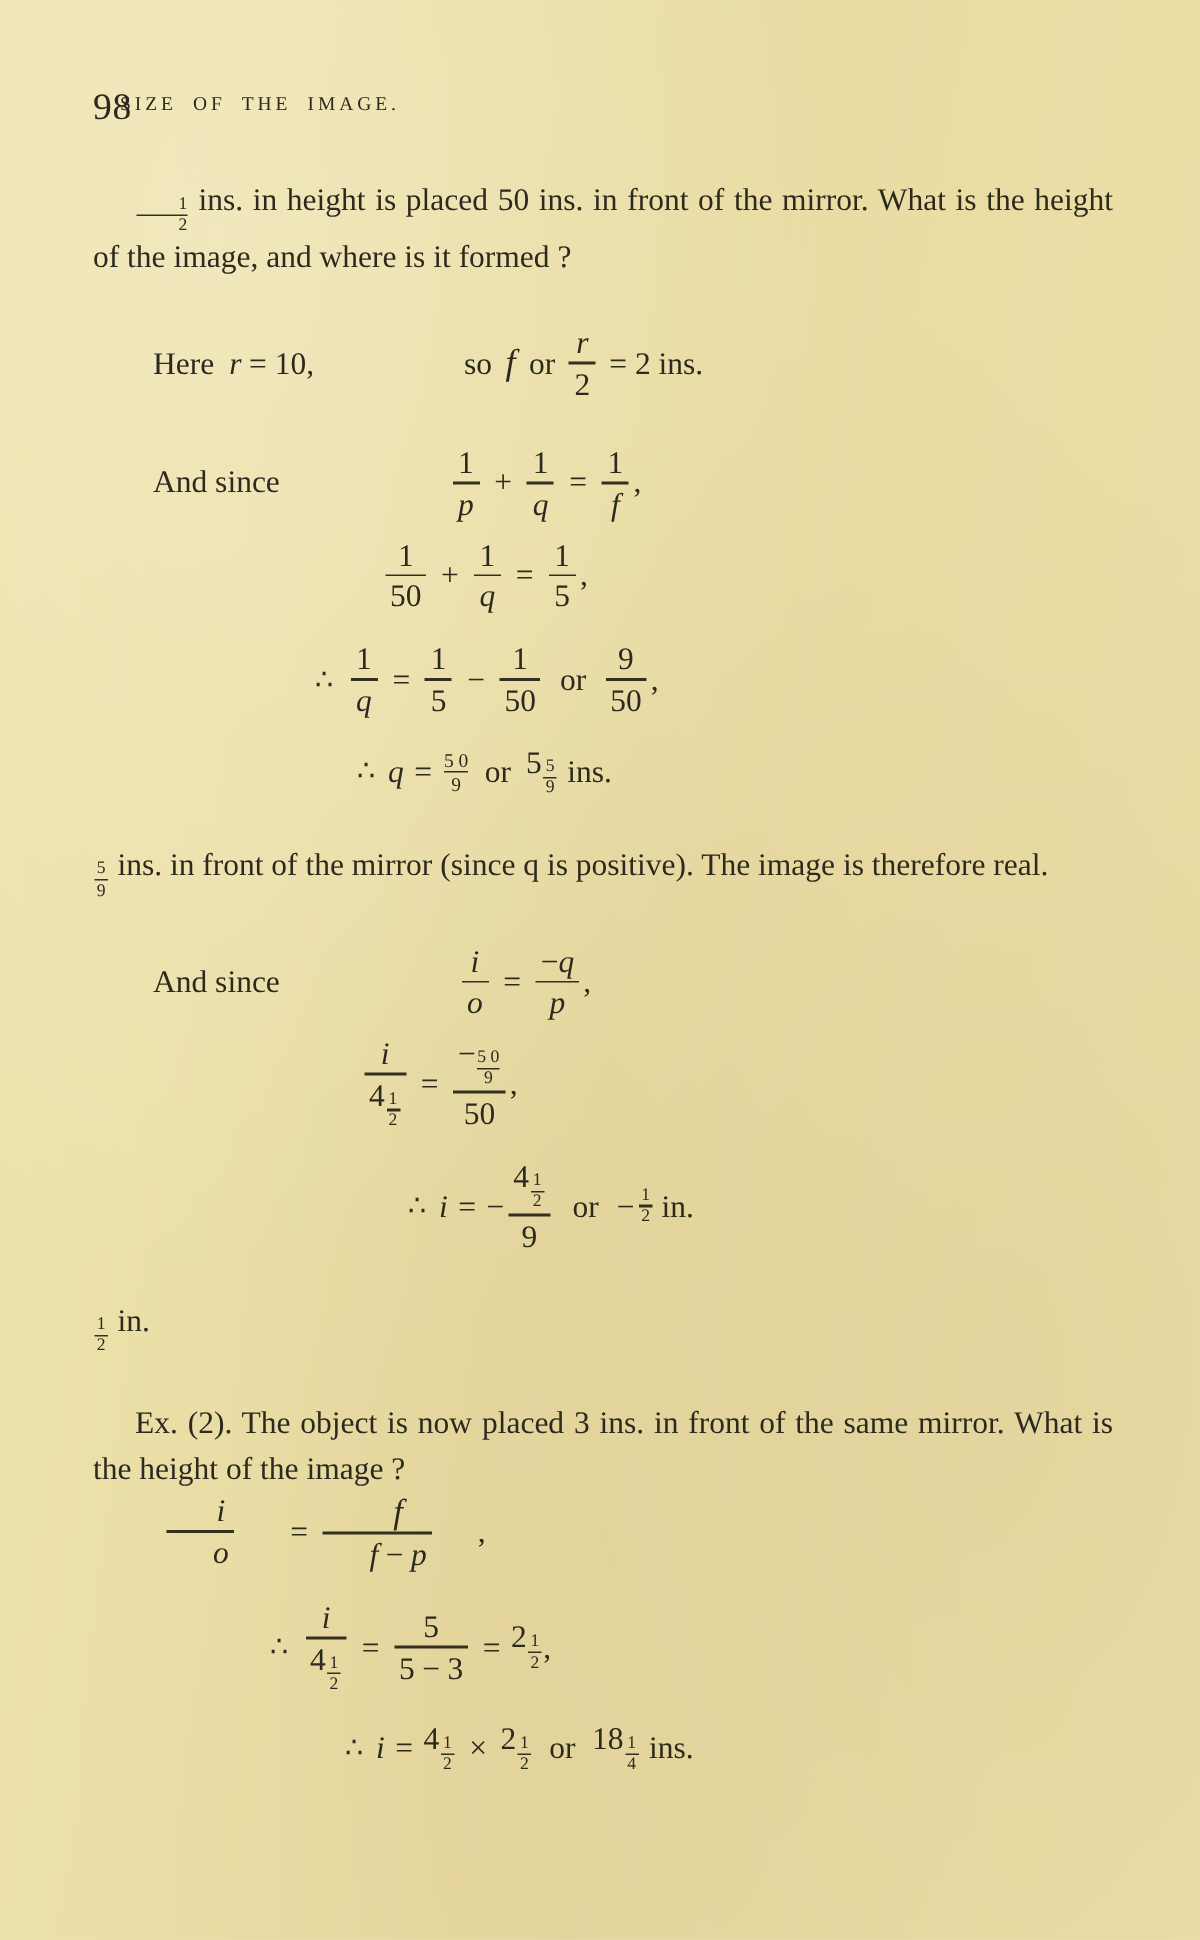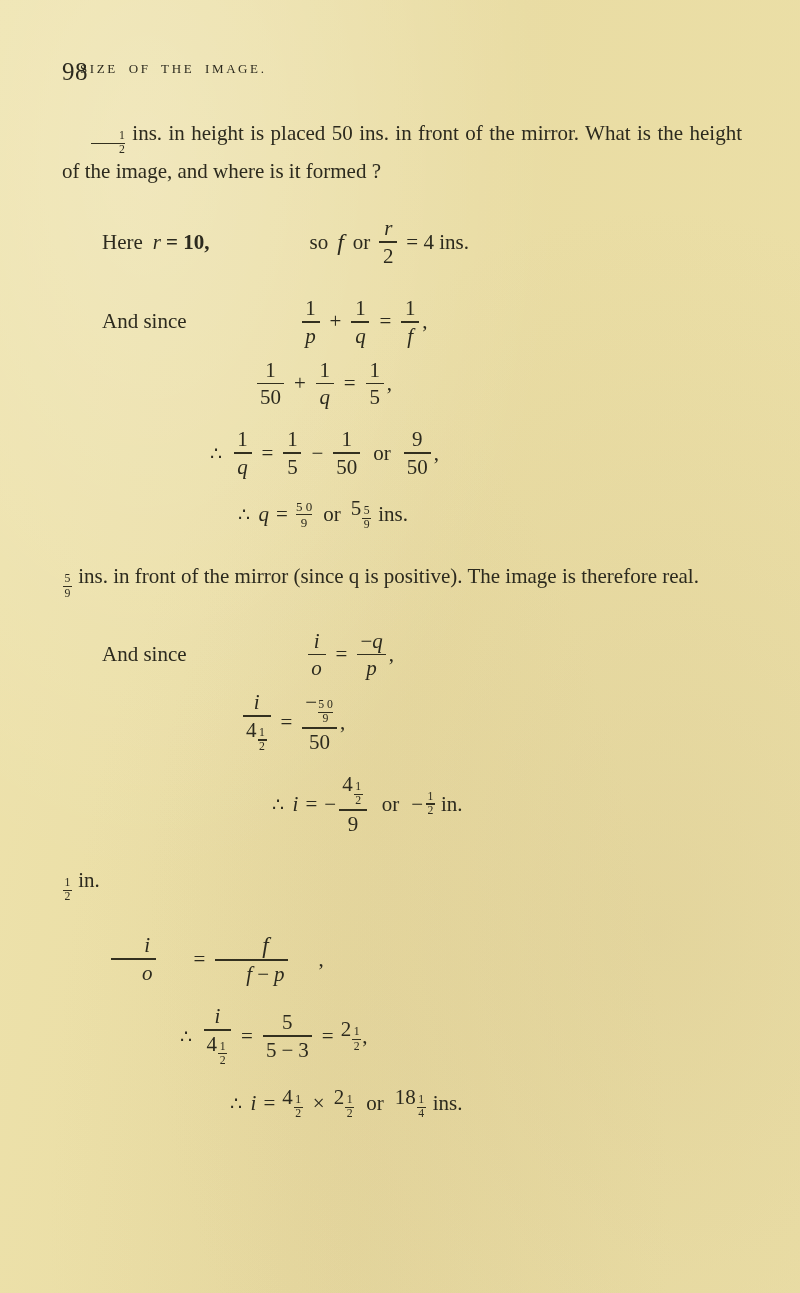--- a/index.html
+++ b/index.html
@@ -175,30 +175,30 @@
           <span>1</span>
           <span class="sbar"></span>
           <span>2</span>
         </span><span> ins. in height is placed 50 ins. in front of the mirror.  What is the height of the image, and where is it formed ?</span></p>
 
     <div class="blk-gap-lg"></div>
 
     <div class="mathline" style="margin-left:40px;">
       <span class="lead">Here</span>
       <span class="lead it" style="padding-left:10px;">r</span>
-      <span class="lead" style="padding-left:5px;font-weight:bold;">= 10,</span>
+      <span class="lead" style="padding-left:5px;">= 10,</span>
       <span class="lead" style="padding-left:100px;text-align:right;">so</span>
       <span class="lead it" style="padding-left:9px;font-size:24px;">f</span>
       <span class="lead" style="padding-left:9px;">or</span>
       <span class="frac" style="margin-left:9px;">
         <span class="num it">r</span>
         <span class="bar"></span>
         <span class="den">2</span>
       </span>
-      <span class="lead" style="padding-left:6px;">= 4 ins.</span>
+      <span class="lead" style="padding-left:6px;">= 2 ins.</span>
     </div>
 
     <div class="blk-gap-lg"></div>
 
     <div class="eqblock">
       <div class="mathline" style="margin-left:40px;">
         <span class="lead">And since</span>
         <span class="mrow" style="margin-left:112px;">
           <span class="frac">
             <span class="num">1</span>
@@ -389,20 +389,21 @@
     <div class="blk-gap-lg"></div>
 
     <p class="para"><span class="sfrac">
           <span>1</span>
           <span class="sbar"></span>
           <span>2</span>
         </span><span> in.</span></p>
 
     <div class="blk-gap-lg"></div>
 
+    <p class="para indent">Ex. (2).  The object is now placed 3 ins. in front of the same mirror.  What is the height of the image ?</p>
     <p class="para indent"><span class="mrow" style="margin-left:18px;vertical-align:middle;">
           <span class="frac">
             <span class="num it">i</span>
             <span class="bar"></span>
             <span class="den it">o</span>
           </span>
           <span class="op">=</span>
           <span class="frac">
             <span class="num it" style="font-size:1.1em;">f</span>
             <span class="bar"></span>

